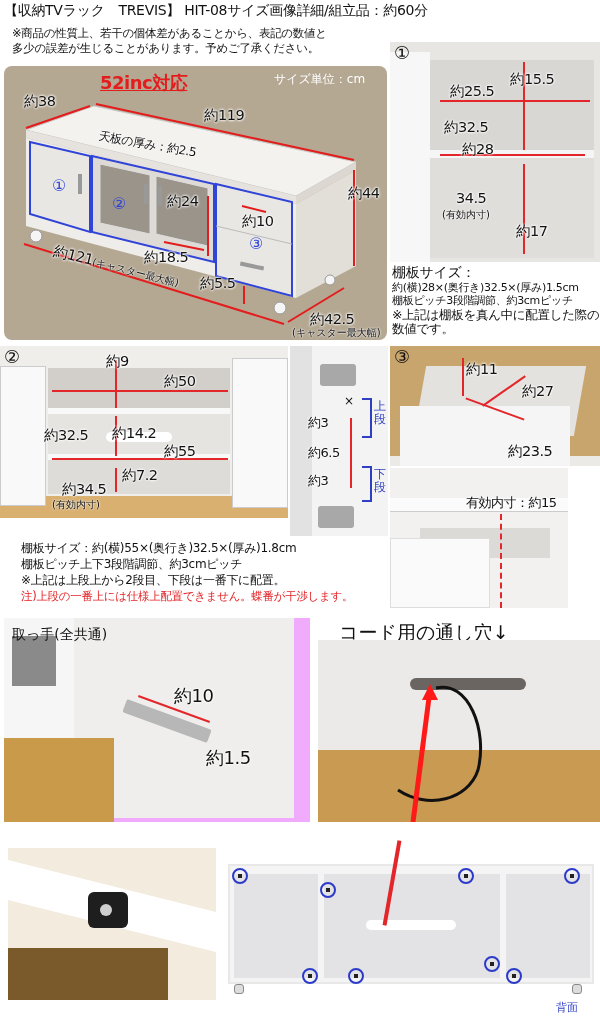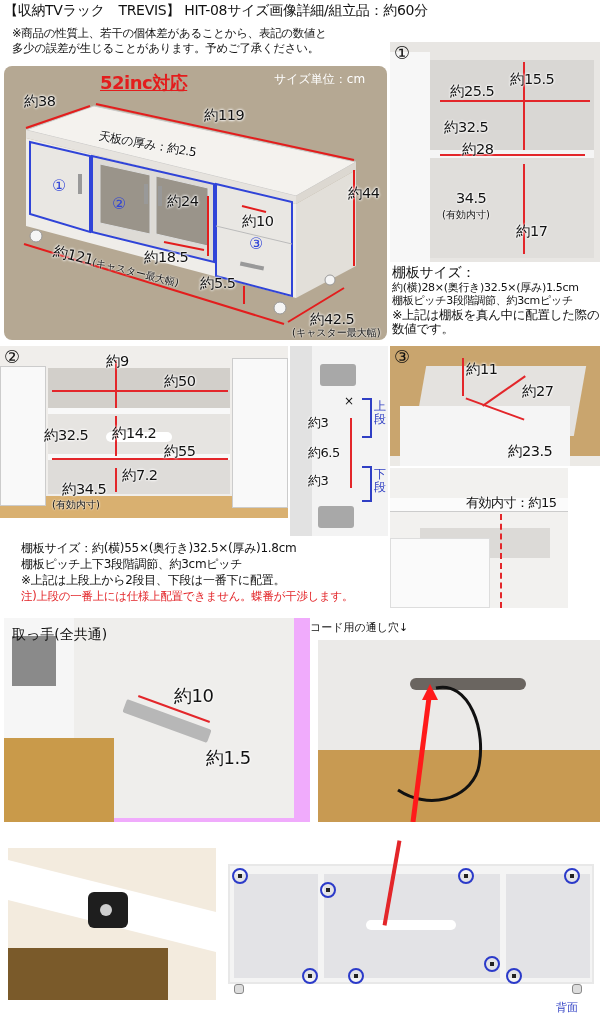--- a/index.html
+++ b/index.html
@@ -187,21 +187,21 @@
   <div class="abs" style="left:8px;top:18px;width:44px;height:50px;background:#8a8a8a"></div>
   <div class="abs" style="left:70px;top:0;width:220px;height:200px;background:#efeeec"></div>
   <div class="abs" style="left:0;top:120px;width:110px;height:84px;background:#c99a4a"></div>
   <div class="abs" style="left:118px;top:96px;width:90px;height:14px;background:#b7b7b7;border-radius:2px;transform:rotate(20deg)"></div>
   <div class="abs arrow" style="left:132px;top:90px;width:76px;height:2px;transform:rotate(20deg)"></div>
   <div class="abs" style="left:8px;top:8px;font-size:14px">取っ手(全共通)</div>
   <div class="abs dim" style="left:170px;top:66px;font-size:18px">約10</div>
   <div class="abs dim" style="left:202px;top:128px;font-size:18px">約1.5</div>
 </div>
 
-<div class="abs" style="left:310px;top:620px;font-size:11px;white-space:nowrap">コード用の通し穴↓</div>
+<div class="abs" style="left:339px;top:620px;font-size:19px;white-space:nowrap">コード用の通し穴↓</div>
 <div class="abs photo" style="left:318px;top:640px;width:282px;height:182px;background:#e6e5e3">
   <div class="abs" style="left:0;top:0;width:282px;height:110px;background:#ebeae8"></div>
   <div class="abs" style="left:0;top:110px;width:282px;height:72px;background:#c89a52"></div>
   <div class="abs" style="left:92px;top:38px;width:116px;height:12px;background:#6a6560;border-radius:6px"></div>
   <svg class="abs" style="left:0;top:0" width="282" height="182">
     <path d="M118 48 C 150 40, 170 90, 160 130 C 150 160, 110 170, 80 150" stroke="#111" stroke-width="3" fill="none"></path>
     <line x1="95" y1="182" x2="112" y2="50" stroke="#ff1a1a" stroke-width="5"></line>
     <polygon points="112,44 104,60 120,60" fill="#ff1a1a"></polygon>
   </svg>
 </div>

